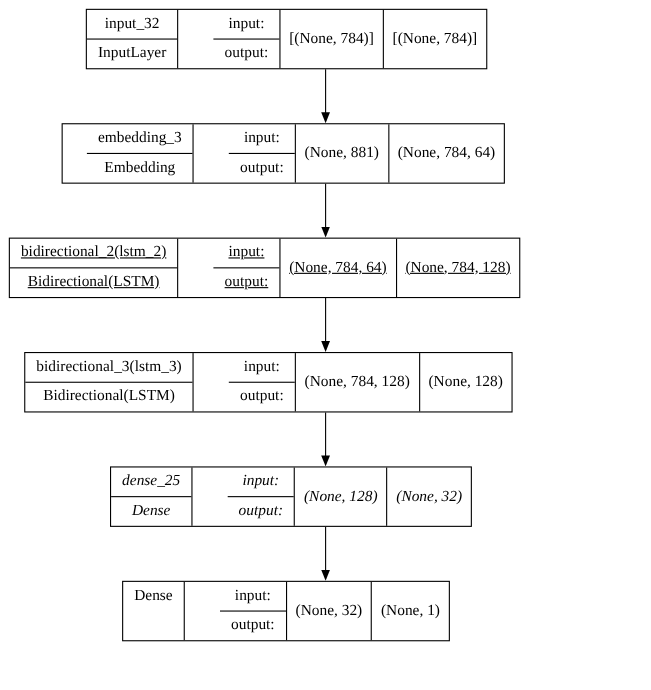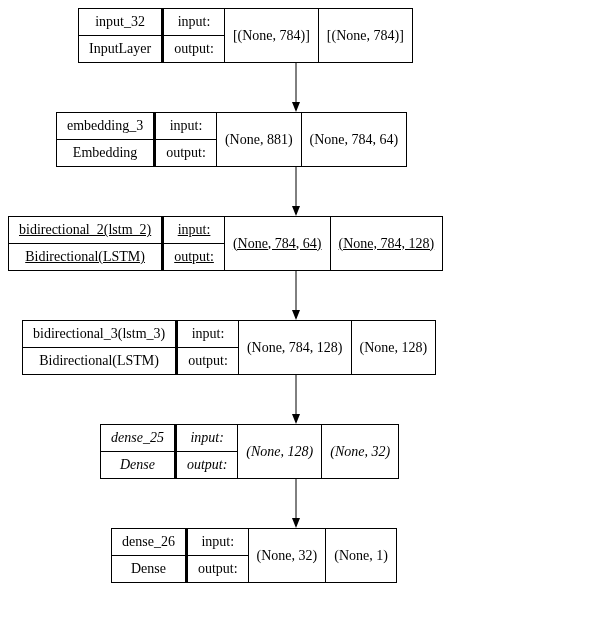--- a/index.html
+++ b/index.html
@@ -13,29 +13,30 @@
     position: relative;
   }
   .layer-node {
     border: 1px solid #000;
     display: flex;
     background: #fff;
     position: absolute;
     box-sizing: border-box;
   }
   .col-label {
-    border-right: 3px solid #000000;
+    border-right: 1px solid #000000;
     display: flex;
     flex-direction: column;
     justify-content: space-between;
   }
   .col-io {
     border-right: 1px solid #000;
     display: flex;
     flex-direction: column;
+    margin-left: 32px;
   }
   .col-shape-in {
     border-right: 1px solid #000;
     display: flex;
     align-items: center;
     justify-content: center;
     padding: 0 8px;
     white-space: nowrap;
   }
   .col-shape-out {
@@ -74,21 +75,21 @@
     <div class="cell">InputLayer</div>
   </div>
   <div class="col-io">
     <div class="cell">input:</div>
     <div class="cell">output:</div>
   </div>
   <div class="col-shape-in">[(None, 784)]</div>
   <div class="col-shape-out">[(None, 784)]</div>
 </div>
 
-<div class="layer-node" style="left:56px; top:112px;">
+<div class="layer-node" style="left:56px; top:112px;padding-left:22px;">
   <div class="col-label">
     <div class="cell">embedding_3</div>
     <div class="cell">Embedding</div>
   </div>
   <div class="col-io">
     <div class="cell">input:</div>
     <div class="cell">output:</div>
   </div>
   <div class="col-shape-in">(None, 881)</div>
   <div class="col-shape-out">(None, 784, 64)</div>
@@ -128,21 +129,20 @@
   <div class="col-io">
     <div class="cell">input:</div>
     <div class="cell">output:</div>
   </div>
   <div class="col-shape-in">(None, 128)</div>
   <div class="col-shape-out">(None, 32)</div>
 </div>
 
 <div class="layer-node" style="left:111px; top:528px;">
   <div class="col-label">
-    <div class="cell">dense_26</div>
     <div class="cell">Dense</div>
   </div>
   <div class="col-io">
     <div class="cell">input:</div>
     <div class="cell">output:</div>
   </div>
   <div class="col-shape-in">(None, 32)</div>
   <div class="col-shape-out">(None, 1)</div>
 </div>
 

